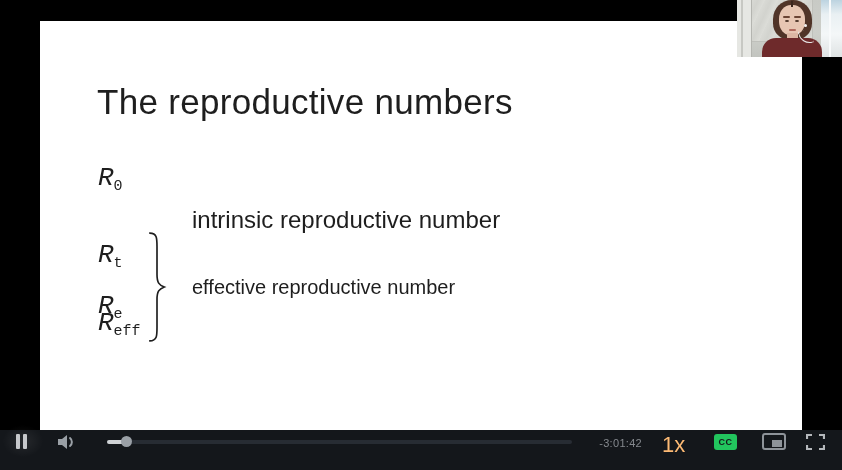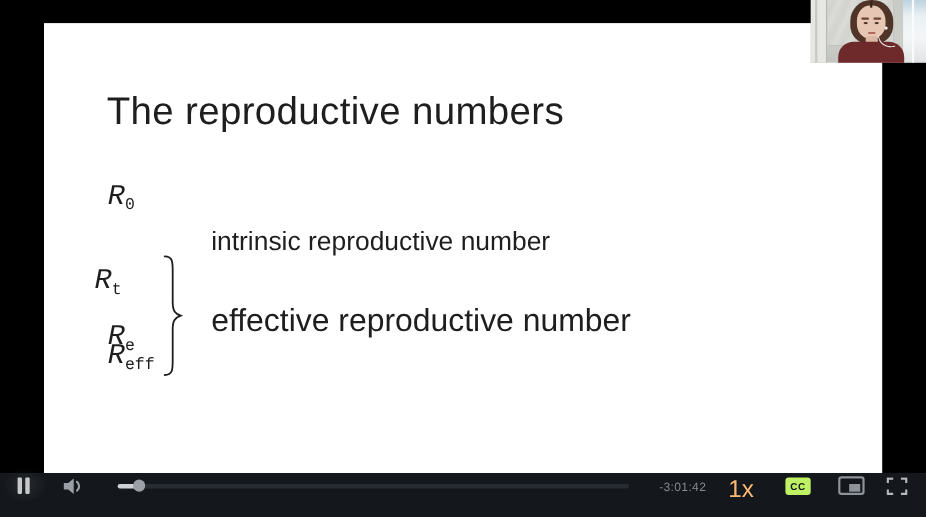--- a/index.html
+++ b/index.html
@@ -11,25 +11,25 @@
   .video { position:absolute; left:40px; top:0; width:762px; height:448px; background:#000; }
   .slide { position:absolute; left:0; top:21px; width:762px; height:416px; background:#ffffff; }
   .video-strip { position:absolute; left:0; top:437px; width:762px; height:11px; background:#aeb1b5; }
 
   
   .slide-title { position:absolute; left:57px; top:61px; font-size:35px; color:#1e1e1e; letter-spacing:0.3px; }
   .rsym { font-style:italic; font-size:26px; color:#1e1e1e;font-family:Liberation Mono, monospace; }
   .rsym sub { font-style:normal; font-size:15px; vertical-align:-5px; letter-spacing:0; }
   .r0-sym   { position:absolute; left:58px;  top:142px; }
   .r0-label { position:absolute; left:152px; top:146px; font-size:24px; color:#1e1e1e;margin-top:39px; }
-  .rt-sym   { position:absolute; left:46px;  top:219px; }
+  .rt-sym   { position:absolute; left:58px;  top:219px; }
   .re-sym   { position:absolute; left:58px;  top:254px;margin-top:16px; }
   .reff-sym { position:absolute; left:58px;  top:287px; }
   .brace    { position:absolute; left:106px; top:210px; width:22px; height:112px; }
-  .group-label { position:absolute; left:152px; top:255px; font-size:29px; color:#1e1e1e; }
+  .group-label { position:absolute; left:152px; top:255px; font-size:20px; color:#1e1e1e; }
 
   
   .webcam { position:absolute; left:737px; top:0; width:105px; height:57px; overflow:hidden;
             background:linear-gradient(180deg,#c8cac5 0%,#cdcfca 60%,#c2c4bf 100%); z-index:5; }
   .wc-door { position:absolute; left:0; top:0; width:15px; height:57px; background:#e6e7e3; border-right:1px solid #b4b5b0; }
   .wc-door:before { content:""; position:absolute; left:4px; top:0; width:2px; height:57px; background:#c7c8c3; }
   .wc-art { position:absolute; left:14px; top:-2px; width:62px; height:44px; background:#d9dad5; border:1px solid #bfc0bb;
             background-image:repeating-linear-gradient(115deg,#d9dad5 0px,#d2d3ce 6px,#dcddd8 12px); }
   .wc-window { position:absolute; left:84px; top:0; width:21px; height:57px;
                background:linear-gradient(180deg,#bcd3e0 0%,#e9f0f3 25%,#f4f7f8 60%,#dfe3e4 100%); }
@@ -59,21 +59,21 @@
   .pause-btn .bar.b1 { left:1px; } .pause-btn .bar.b2 { left:8px; }
   .vol-icon { position:absolute; left:56px; top:3px; width:22px; height:18px; cursor:pointer; }
   .vol { position:absolute; left:107px; top:0; width:63px; height:24px; cursor:pointer; }
   .vol-track { position:absolute; left:0; top:10px; width:100%; height:4px; background:#272c33; border-radius:2px 0 0 2px; }
   .vol-fill { position:absolute; left:0; top:10px; height:4px; background:#cfd2d5; border-radius:2px; }
   .vol-handle { position:absolute; left:14px; top:6px; width:11px; height:11px; background:#9aa0a6; border-radius:50%; }
   .seek { position:absolute; left:170px; top:10px; width:402px; height:4px; background:#272c33; border-radius:0 2px 2px 0; cursor:pointer; }
   .seek-fill { position:absolute; left:0; top:0; height:4px; background:#cfd2d5; border-radius:2px; }
   .time { position:absolute; left:584px; top:7px; width:58px; text-align:right; font-size:11px; color:#85898e; letter-spacing:0.3px; }
   .speed { position:absolute; left:662px; top:2px; font-size:22px; color:#fdba74; cursor:pointer; }
-  .cc-btn { position:absolute; left:714px; top:4px; width:23px; height:16px; background:#bef264; border-radius:3px;
+  .cc-btn { position:absolute; left:714px; top:4px; width:23px; height:16px; background:#22c55e; border-radius:3px;
             color:#14171b; font-size:9px; font-weight:bold; text-align:center; line-height:16px; letter-spacing:0.5px; cursor:pointer; }
   .pip-btn { position:absolute; left:762px; top:3px; width:24px; height:17px; border:2px solid #8e9399; border-radius:3px; cursor:pointer; }
   .pip-inner { position:absolute; right:2px; bottom:1px; width:10px; height:7px; background:#8e9399; }
   .fs-btn { position:absolute; left:806px; top:4px; width:19px; height:16px; cursor:pointer; }
 </style>
 </head>
 <body>
 
 <div class="stage">
 

